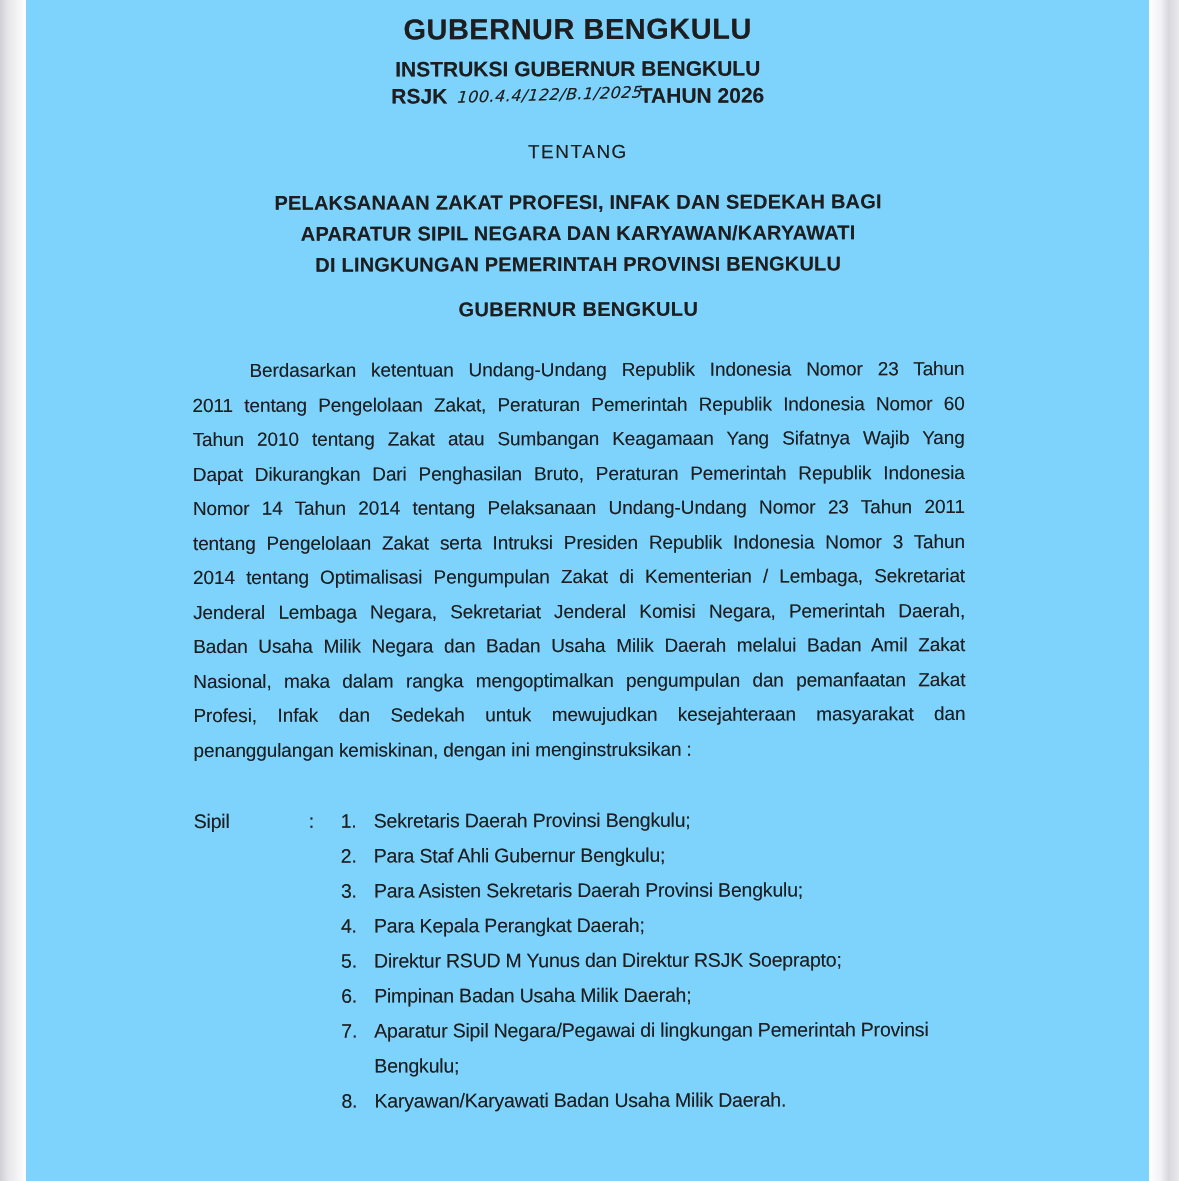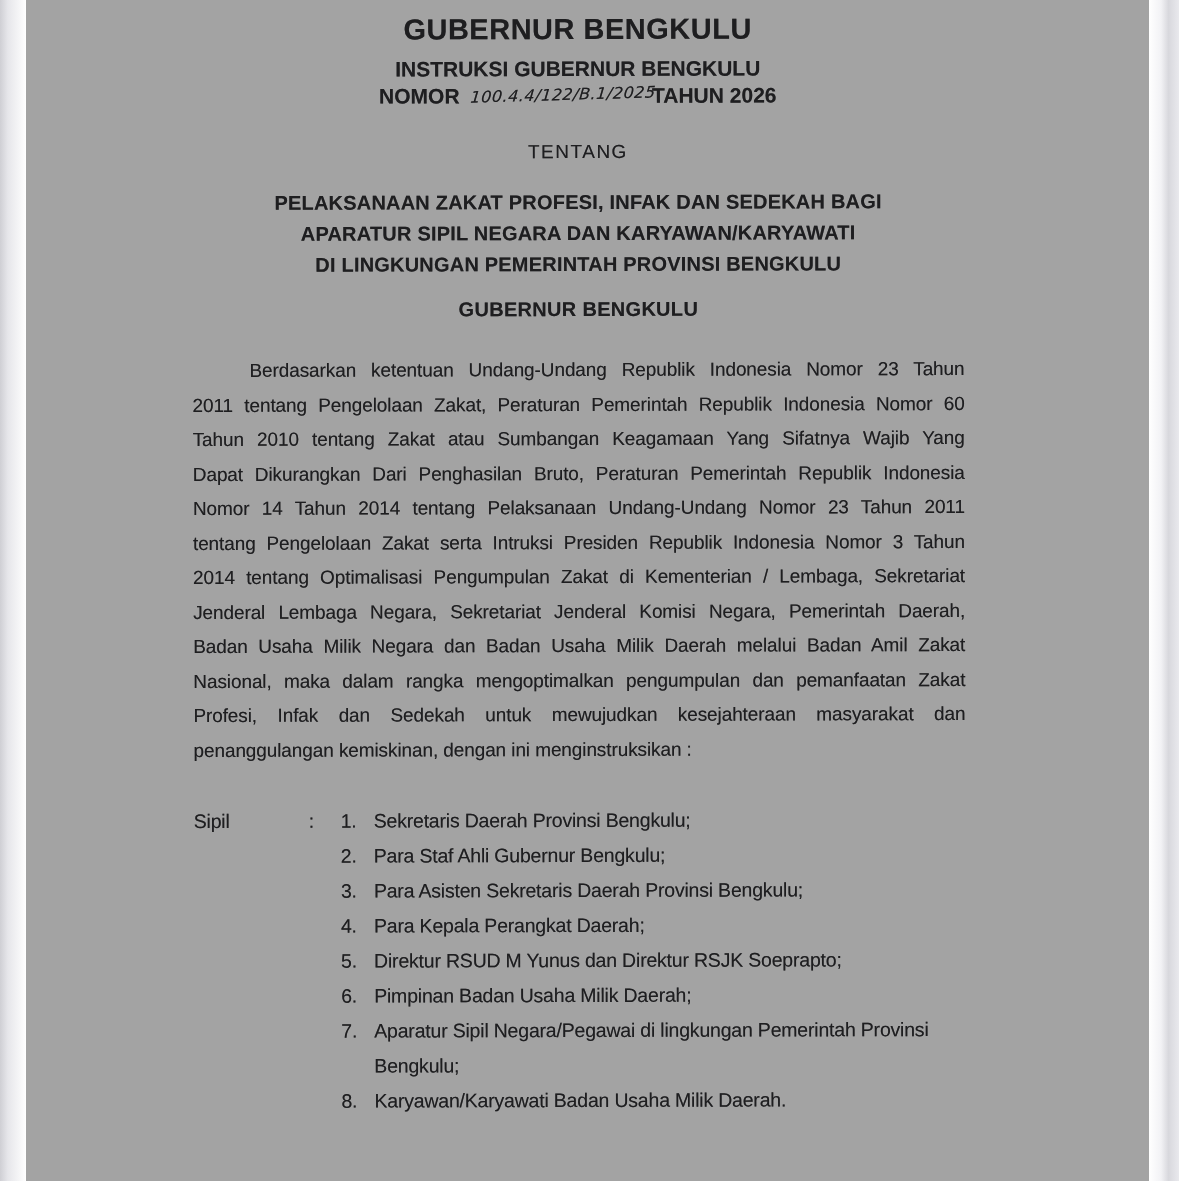--- a/index.html
+++ b/index.html
@@ -22,21 +22,21 @@
     z-index: 5;
   }
   .edge-right {
     position: absolute; right: 0; top: 0; bottom: 0; width: 30px;
     background: linear-gradient(to left, #e9e9ed 0%, #d8d8dd 35%, #f2f2f5 60%, #ffffff 100%);
     z-index: 5;
   }
   .page {
     position: absolute;
     inset: 0;
-    background: #a3a3a3;
+    background: #7dd3fc;
   }
   .content {
     position: relative;
     padding: 10px 214px 0 193px;
     transform: rotate(-0.15deg);
     text-shadow: 0 0 0.5px rgba(30,30,32,0.55);
   }
   .org-title {
     font-size: 29px;
     font-weight: bold;
@@ -135,21 +135,21 @@
   <div class="edge-left"></div>
   <div class="edge-right"></div>
 
   <div class="content">
 
     <h1 class="org-title">GUBERNUR BENGKULU</h1>
 
     <div class="instrument-title">INSTRUKSI GUBERNUR BENGKULU</div>
 
     <div class="nomor-line">
-      <span>NOMOR</span>
+      <span>RSJK</span>
       <span class="handwritten">100.4.4/122/B.1/2025</span>
       <span>TAHUN 2026</span>
     </div>
 
     <div class="tentang">TENTANG</div>
 
     <div class="subject">
       <div>PELAKSANAAN ZAKAT PROFESI, INFAK DAN SEDEKAH BAGI</div>
       <div>APARATUR SIPIL NEGARA DAN KARYAWAN/KARYAWATI</div>
       <div>DI LINGKUNGAN PEMERINTAH PROVINSI BENGKULU</div>

